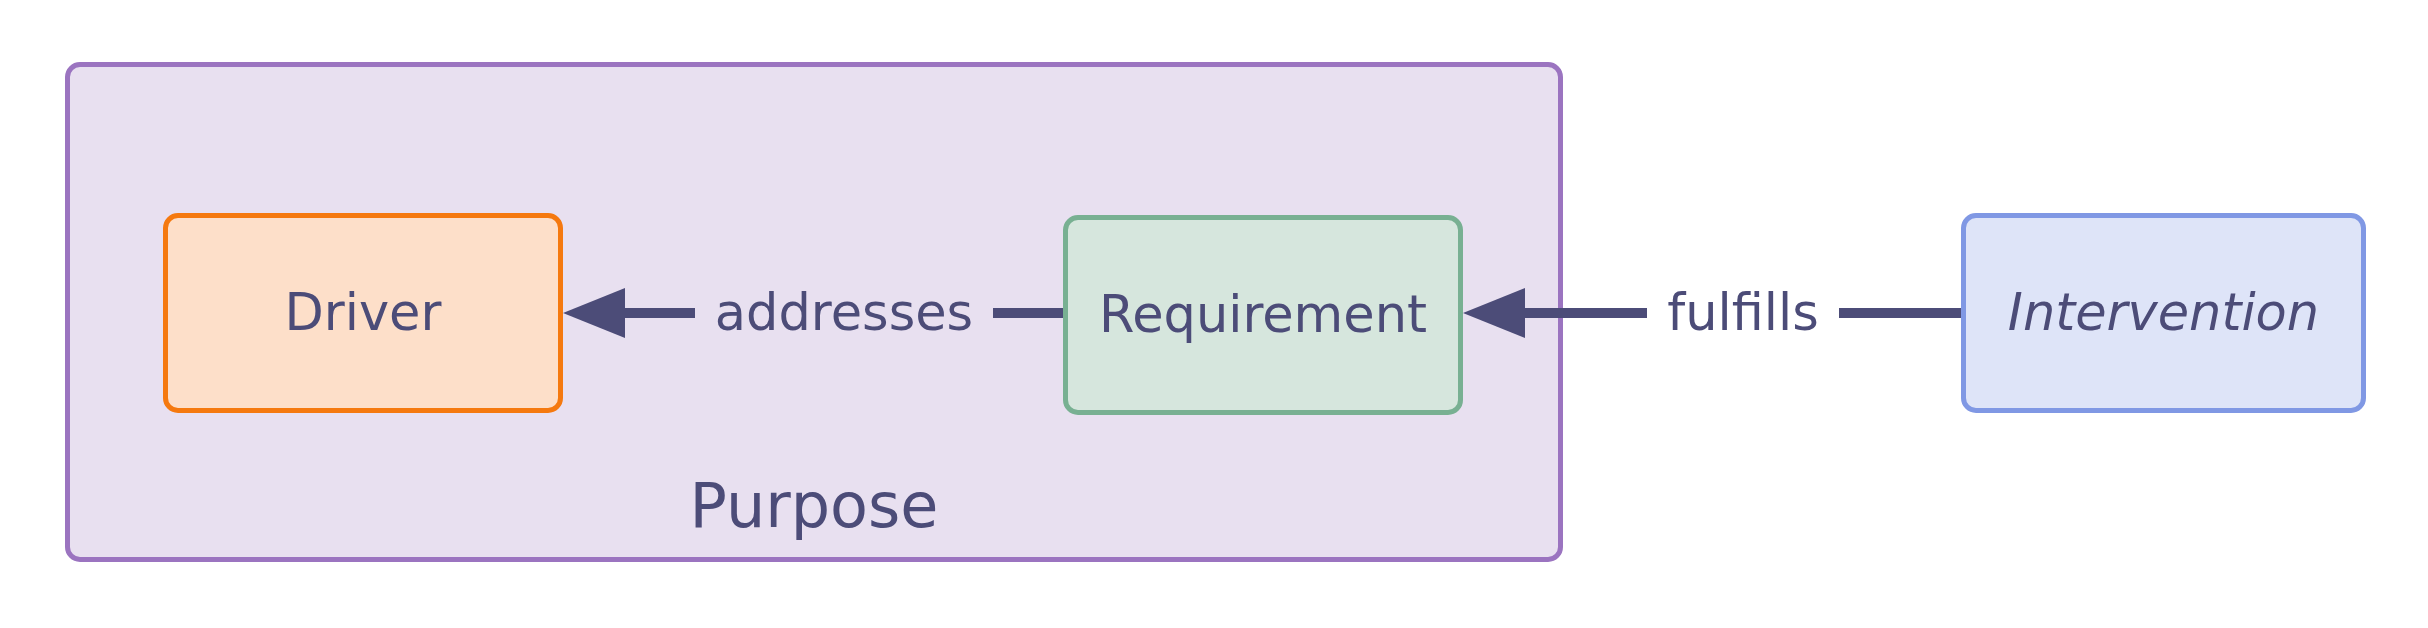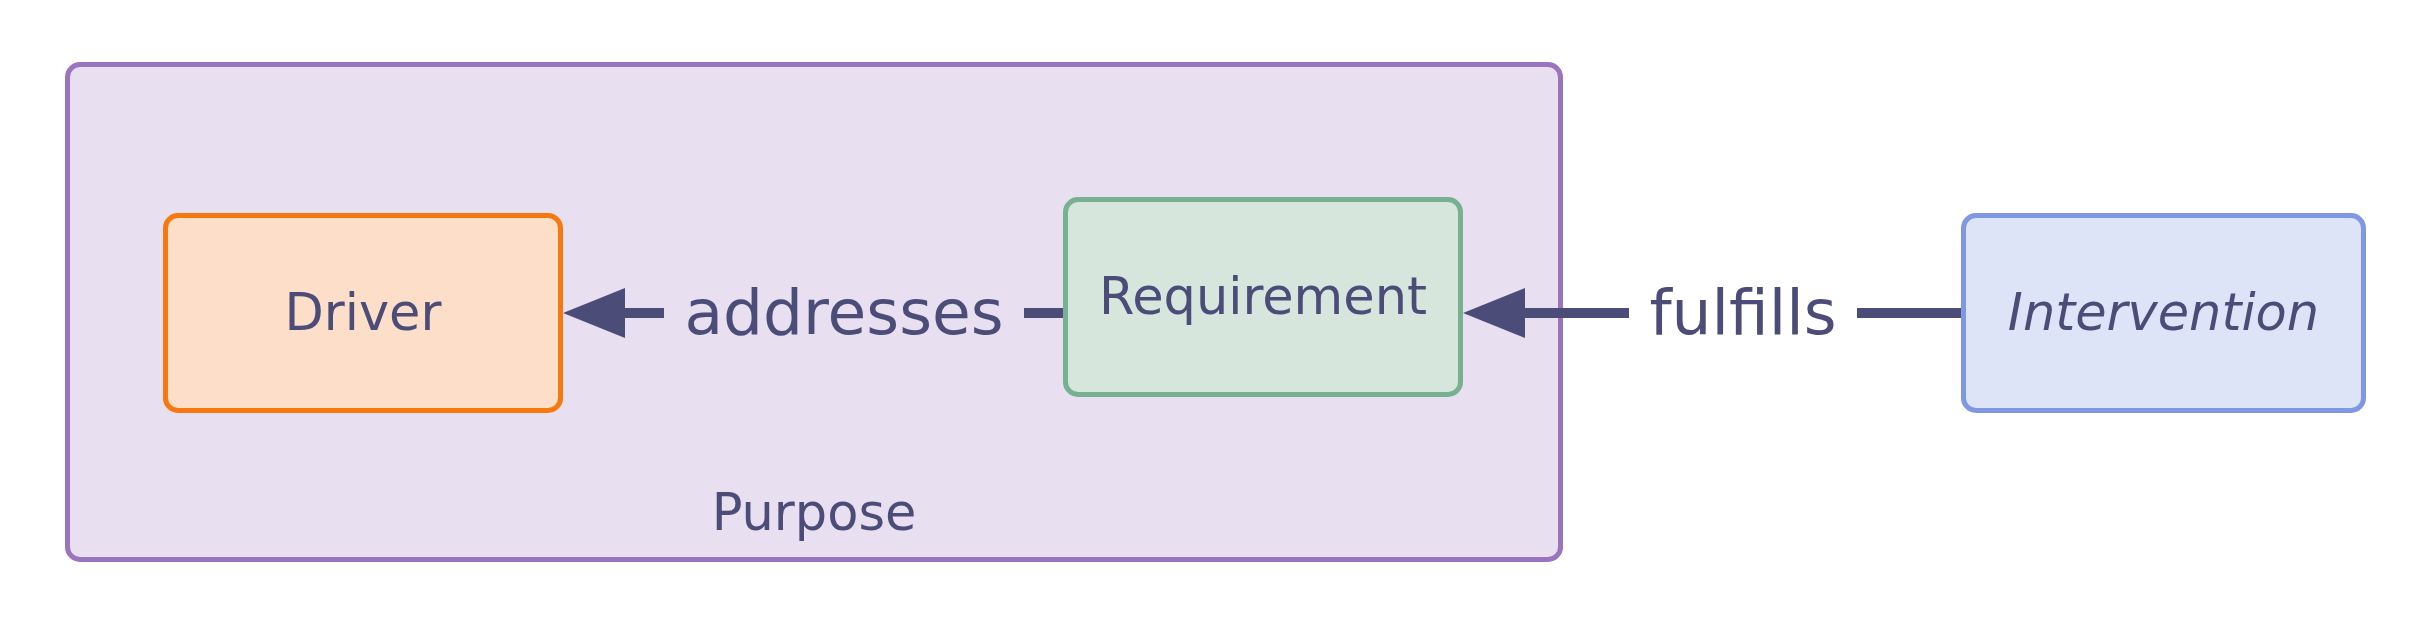--- a/index.html
+++ b/index.html
@@ -27,21 +27,21 @@
     box-sizing: border-box;
     background: var(--cluster-fill, #E8E0F0);
     border: 5px solid var(--cluster-border, #9B74C0);
     border-radius: 15px;
   }
   .cluster-label {
     position: absolute;
     left: 50%;
     bottom: 14px;
     transform: translateX(-50%);
-    font-size: 51px;
+    font-size: 62px;
     line-height: 1.2;
     white-space: nowrap;
     color: var(--text, #4C4C78);
   }
 
   
   .node {
     position: absolute;
     box-sizing: border-box;
     width: 400px;
@@ -59,21 +59,21 @@
     color: var(--text, #4C4C78);
   }
   .node-driver {
     left: 163px;
     top: 213px;
     background: var(--driver-fill, #FDDFC9);
     border-color: var(--driver-border, #F5790F);
   }
   .node-requirement {
     left: 1063px;
-    top: 197px;
+    top: 215px;
     background: var(--requirement-fill, #D6E6DD);
     border-color: var(--requirement-border, #78B092);
     text-align: right;
   }
   .node-intervention {
     left: 1961px;
     top: 213px;
     width: 405px;
     background: var(--intervention-fill, #DEE4F8);
     border-color: var(--intervention-border, #8098E4);
@@ -105,21 +105,21 @@
     clip-path: polygon(0 50%, 100% 0, 100% 100%);
   }
   .edge-seg {
     flex: 1 1 0;
     height: 10px;
     background: var(--edge, #4C4C78);
   }
   .edge-label {
     flex: 0 0 auto;
     margin: 16px 20px;
-    font-size: 63px;
+    font-size: 51px;
     line-height: 1.2;
     white-space: nowrap;
     color: var(--edge, #4C4C78);
   }
 </style>
 </head>
 <body>
 
 <div class="canvas">
 

